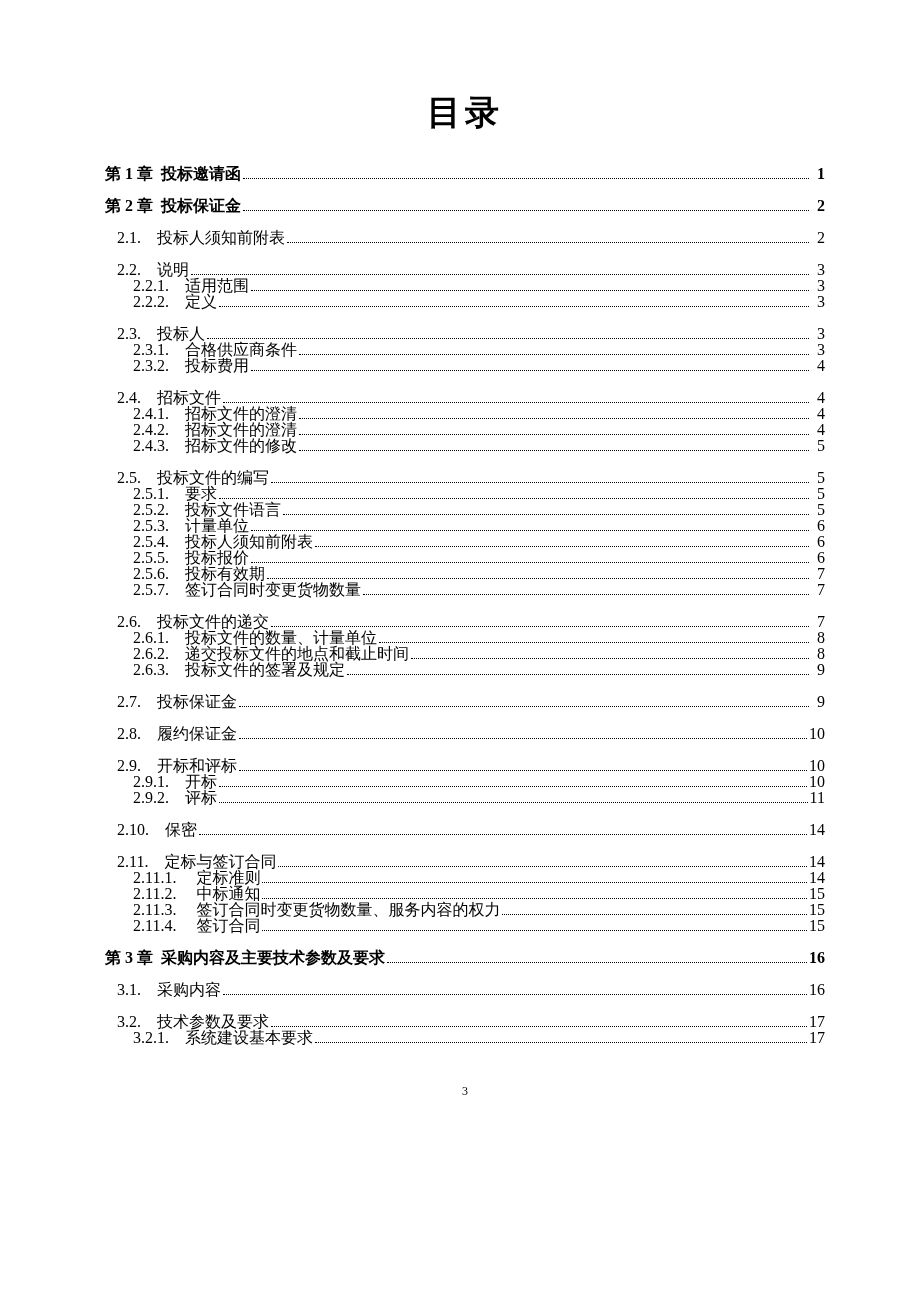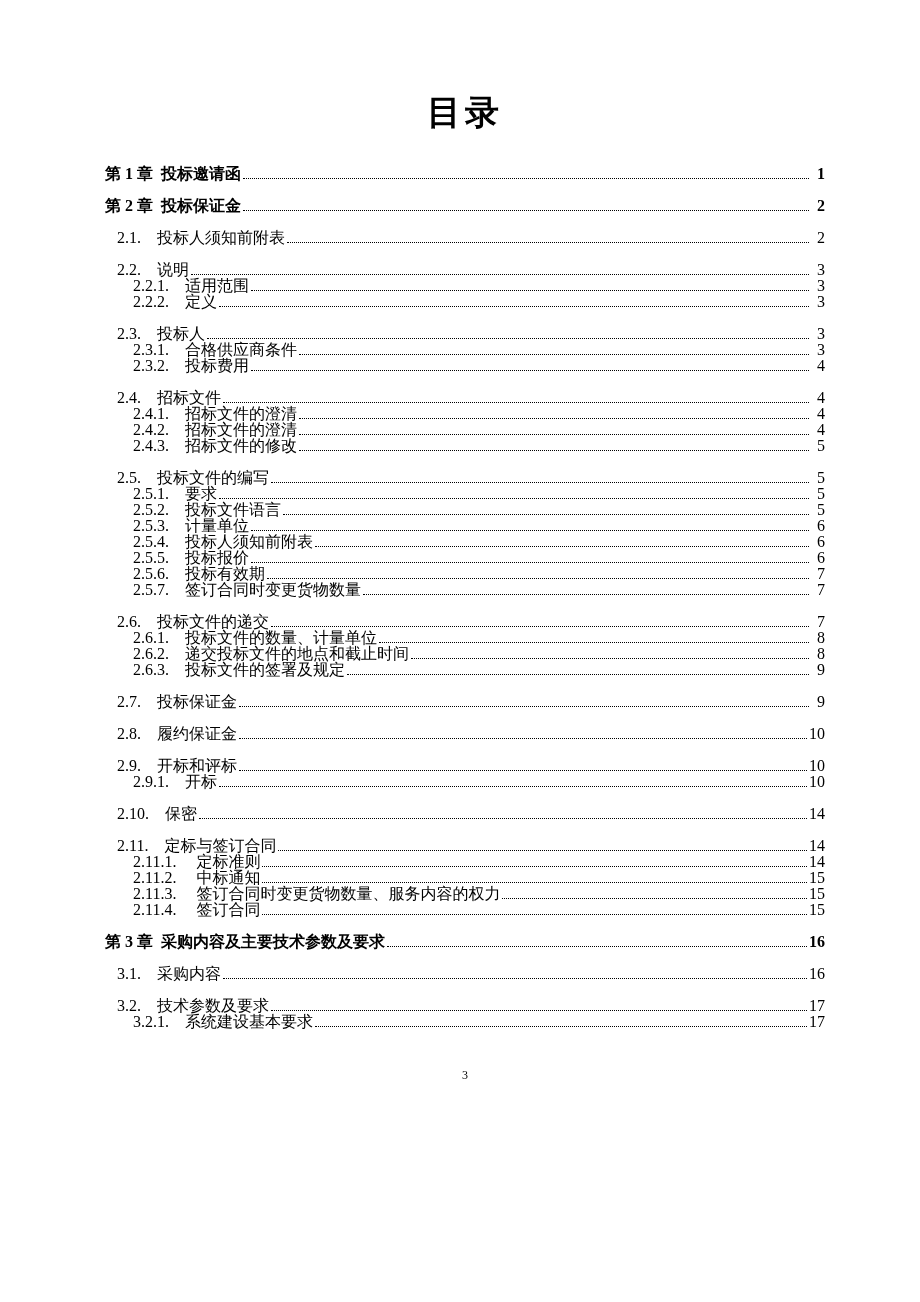--- a/index.html
+++ b/index.html
@@ -163,20 +163,25 @@
     <div class="row lvl1">
       <span class="label"><span class="num">2.9.</span><span class="gap" style="white-space: pre;">    </span><span class="txt">开标和评标</span></span>
       <span class="dots"></span>
       <span class="pg">10</span>
     </div>
     <div class="row lvl2">
       <span class="label"><span class="num">2.9.1.</span><span class="gap" style="white-space: pre;">    </span><span class="txt">开标</span></span>
       <span class="dots"></span>
       <span class="pg">10</span>
     </div>
+    <div class="row lvl2">
+      <span class="label"><span class="num">2.9.2.</span><span class="gap" style="white-space: pre;">    </span><span class="txt">评标</span></span>
+      <span class="dots"></span>
+      <span class="pg">11</span>
+    </div>
     <div class="row lvl1">
       <span class="label"><span class="num">2.10.</span><span class="gap" style="white-space: pre;">    </span><span class="txt">保密</span></span>
       <span class="dots"></span>
       <span class="pg">14</span>
     </div>
     <div class="row lvl1">
       <span class="label"><span class="num">2.11.</span><span class="gap" style="white-space: pre;">    </span><span class="txt">定标与签订合同</span></span>
       <span class="dots"></span>
       <span class="pg">14</span>
     </div>

